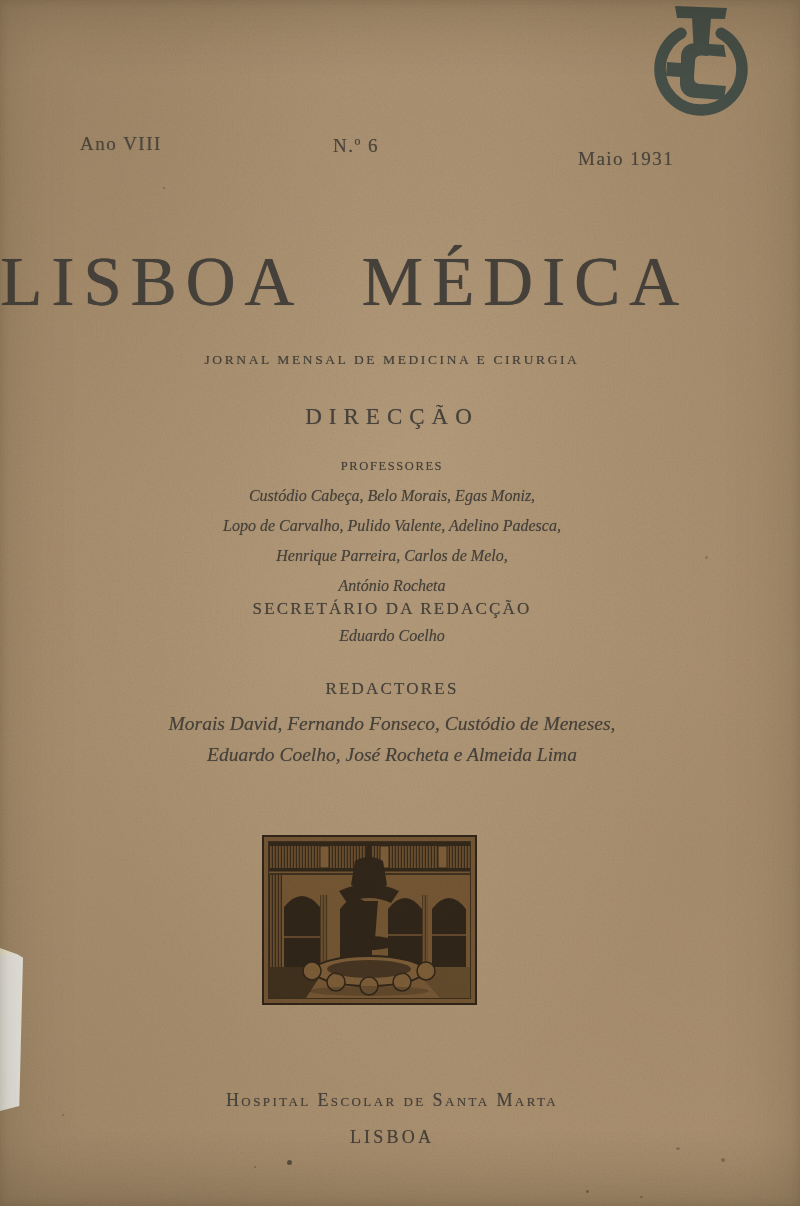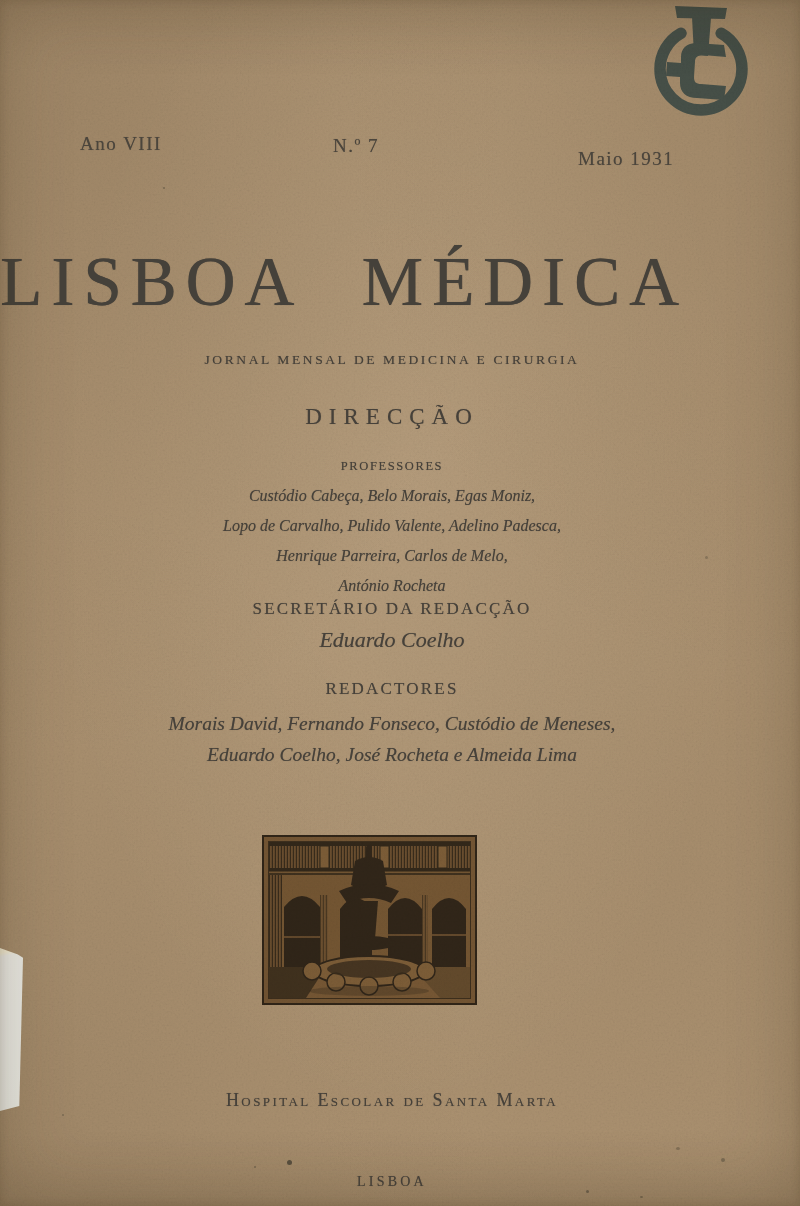--- a/index.html
+++ b/index.html
@@ -33,25 +33,25 @@
     font-size:69px;line-height:1;letter-spacing:9px;word-spacing:36px;
     color:#45413a;text-shadow:.5px 0 0 rgba(69,65,58,.85), 0 0 1px rgba(69,65,58,.4);
     white-space:nowrap;
     margin-top:16px;
   }
   .subtitle{top:352px;font-size:13.5px;letter-spacing:2.6px;}
   .h-direccao{top:404px;font-size:23px;letter-spacing:7px;}
   .h-prof{top:459px;font-size:12.5px;letter-spacing:1.6px;}
   .prof-names{top:481px;font-style:italic;font-size:16px;line-height:30px;}
   .h-secret{top:599px;font-size:17px;letter-spacing:2.2px;}
-  .secret-name{top:627px;font-style:italic;font-size:22px;font-family:Liberation Serif, serif;}
+  .secret-name{top:627px;font-style:italic;font-size:16px;font-family:Liberation Serif, serif;}
   .h-redact{top:679px;font-size:17px;letter-spacing:2.2px;}
   .redact-names{top:708px;font-style:italic;font-size:19.5px;line-height:31px;}
   .hospital{top:1090px;font-size:18px;letter-spacing:2.4px;font-variant:small-caps;}
-  .lisboa{top:1127px;font-size:14px;letter-spacing:3.2px;margin-top:47px;}
+  .lisboa{top:1127px;font-size:18px;letter-spacing:3.2px;}
 
   .stamp{left:648px;top:2px;width:106px;height:124px;mix-blend-mode:multiply;opacity:.85;filter:blur(.4px);}
   .engraving{left:262px;top:835px;width:215px;height:170px;mix-blend-mode:multiply;opacity:.94;}
 
   .shelf-label{
     left:0;top:948px;width:23px;height:163px;
     background:linear-gradient(168deg,#f1ead1 0px,#f1ead1 5px,#e9e8e2 9px,#e6e6df 100%);
     clip-path:polygon(0 0, 78% 4%, 100% 6%, 84% 97%, 0 100%);
     box-shadow:1px 1px 2px rgba(60,45,25,.35);
   }
@@ -64,21 +64,21 @@
 
   <svg class="texture" width="800" height="1206">
     <filter id="grain">
       <feTurbulence type="fractalNoise" baseFrequency="0.52" numOctaves="3" seed="11"></feTurbulence>
       <feColorMatrix type="saturate" values="0"></feColorMatrix>
     </filter>
     <rect width="800" height="1206" filter="url(#grain)"></rect>
   </svg>
 
   <div class="abs hdr ink" style="left:80px;top:133px;">Ano VIII</div>
-  <div class="abs hdr ink" style="left:333px;top:135px;">N.º 7</div>
+  <div class="abs hdr ink" style="left:333px;top:135px;">N.º 6</div>
   <div class="abs hdr ink" style="left:578px;top:134px;margin-top:14px;">Maio 1931</div>
 
   <svg class="abs stamp" viewBox="0 0 106 124">
     <g fill="#54809f">
       <path d="M27 4 L79 6 L77 17 L29 16 Z"></path>
       <path d="M44 15 L63 16 L60 54 L46 53 Z"></path>
       <path d="M76 43 L49 41 C38 41 33 47 33 55 L33 61 L19 60 L18 74 L32 75 L32 81
                C32 90 38 96 49 96 L76 98 L78 84 L53 82 C48 82 46 80 46 75 L47 60
                C47 55 50 53 55 53 L78 55 Z"></path>
     </g>

